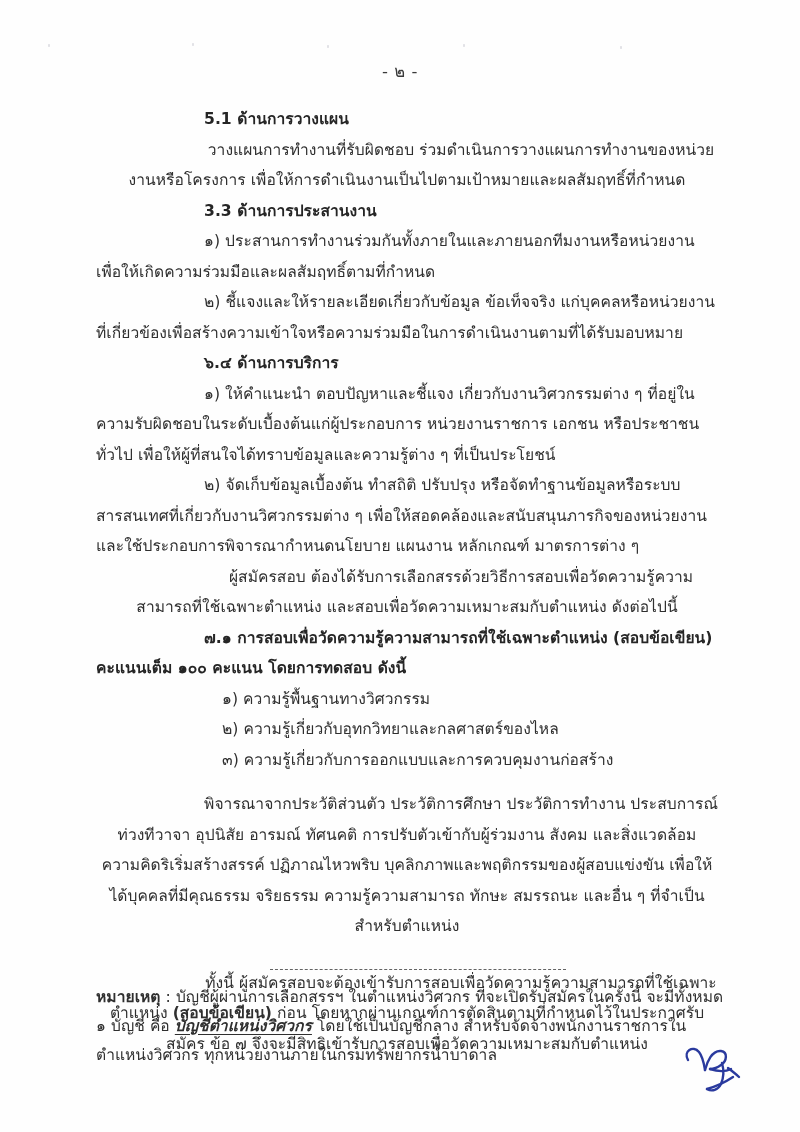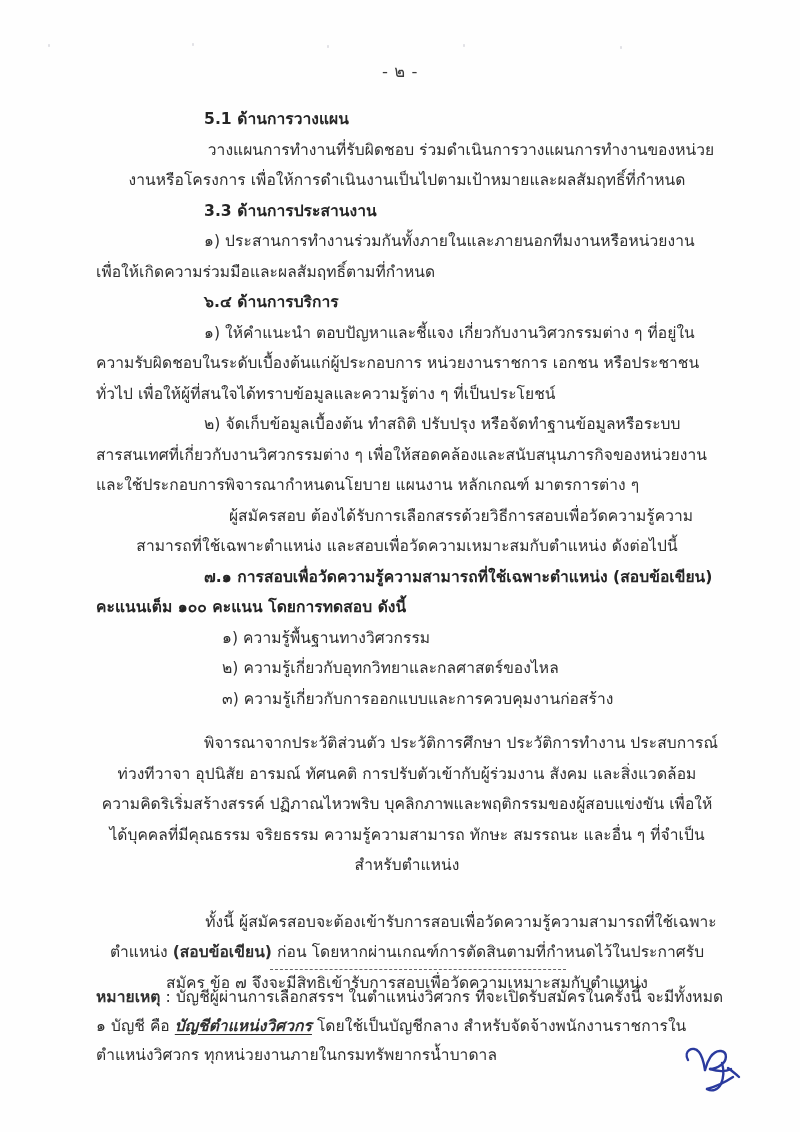--- a/index.html
+++ b/index.html
@@ -152,20 +152,21 @@
 
   <div class="page-number">- ๒ -</div>
 
   <div class="body-area">
 
     <p class="para subhead">5.1 ด้านการวางแผน</p>
     <p class="para indent">วางแผนการทำงานที่รับผิดชอบ ร่วมดำเนินการวางแผนการทำงานของหน่วยงานหรือโครงการ เพื่อให้การดำเนินงานเป็นไปตามเป้าหมายและผลสัมฤทธิ์ที่กำหนด</p>
 
     <p class="para subhead">3.3 ด้านการประสานงาน</p>
     <p class="para numbered">๑) ประสานการทำงานร่วมกันทั้งภายในและภายนอกทีมงานหรือหน่วยงาน เพื่อให้เกิดความร่วมมือและผลสัมฤทธิ์ตามที่กำหนด</p>
+    <p class="para numbered">๒) ชี้แจงและให้รายละเอียดเกี่ยวกับข้อมูล ข้อเท็จจริง แก่บุคคลหรือหน่วยงานที่เกี่ยวข้องเพื่อสร้างความเข้าใจหรือความร่วมมือในการดำเนินงานตามที่ได้รับมอบหมาย</p>
 
     <p class="para subhead">๖.๔ ด้านการบริการ</p>
     <p class="para numbered">๑) ให้คำแนะนำ ตอบปัญหาและชี้แจง เกี่ยวกับงานวิศวกรรมต่าง ๆ ที่อยู่ในความรับผิดชอบในระดับเบื้องต้นแก่ผู้ประกอบการ หน่วยงานราชการ เอกชน หรือประชาชนทั่วไป เพื่อให้ผู้ที่สนใจได้ทราบข้อมูลและความรู้ต่าง ๆ ที่เป็นประโยชน์</p>
     <p class="para numbered">๒) จัดเก็บข้อมูลเบื้องต้น ทำสถิติ ปรับปรุง หรือจัดทำฐานข้อมูลหรือระบบสารสนเทศที่เกี่ยวกับงานวิศวกรรมต่าง ๆ เพื่อให้สอดคล้องและสนับสนุนภารกิจของหน่วยงาน และใช้ประกอบการพิจารณากำหนดนโยบาย แผนงาน หลักเกณฑ์ มาตรการต่าง ๆ</p>
 
 
     <p class="para indent">ผู้สมัครสอบ ต้องได้รับการเลือกสรรด้วยวิธีการสอบเพื่อวัดความรู้ความสามารถที่ใช้เฉพาะตำแหน่ง และสอบเพื่อวัดความเหมาะสมกับตำแหน่ง ดังต่อไปนี้</p>
 
     <p class="para subhead">๗.๑ การสอบเพื่อวัดความรู้ความสามารถที่ใช้เฉพาะตำแหน่ง (สอบข้อเขียน) คะแนนเต็ม ๑๐๐ คะแนน โดยการทดสอบ ดังนี้</p>
     <p class="para listitem">๑) ความรู้พื้นฐานทางวิศวกรรม</p>

